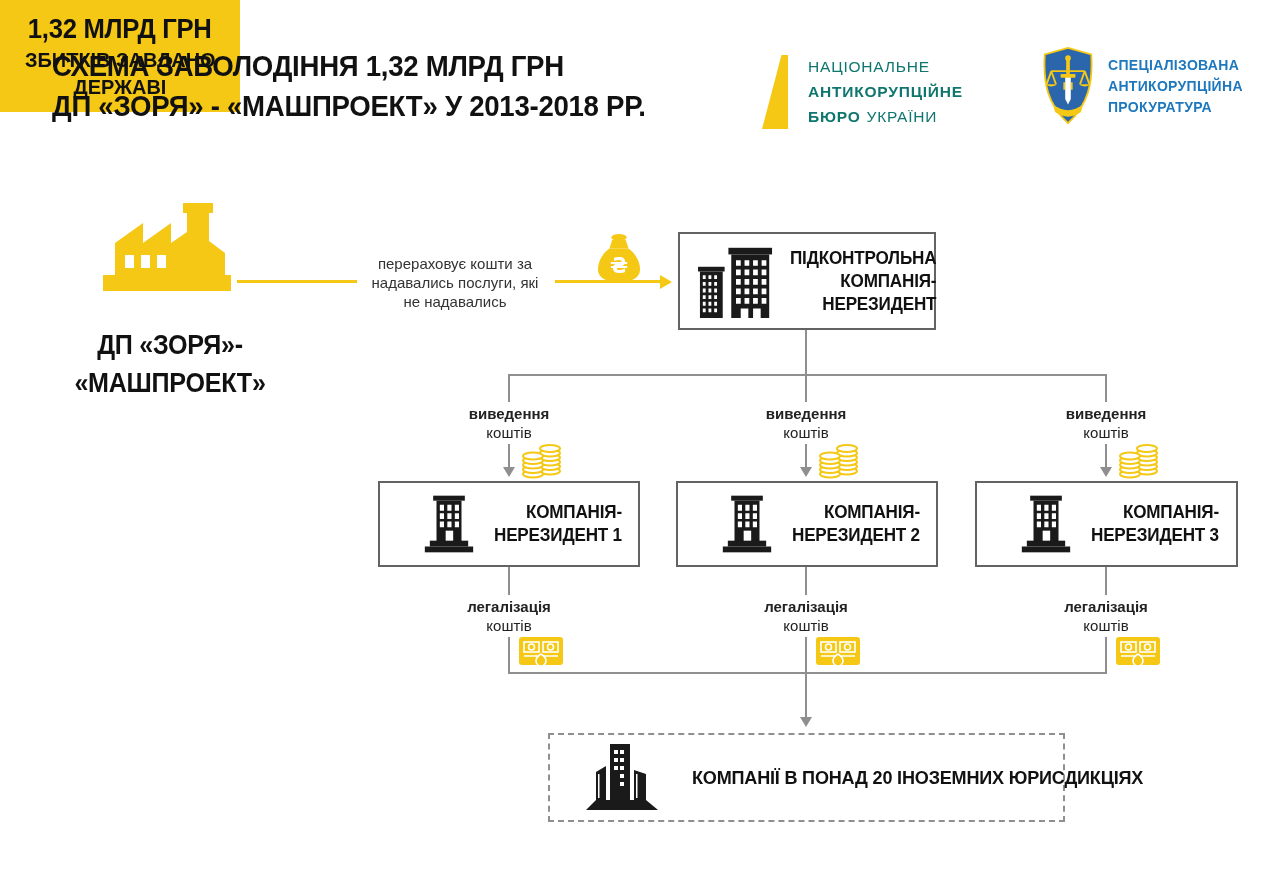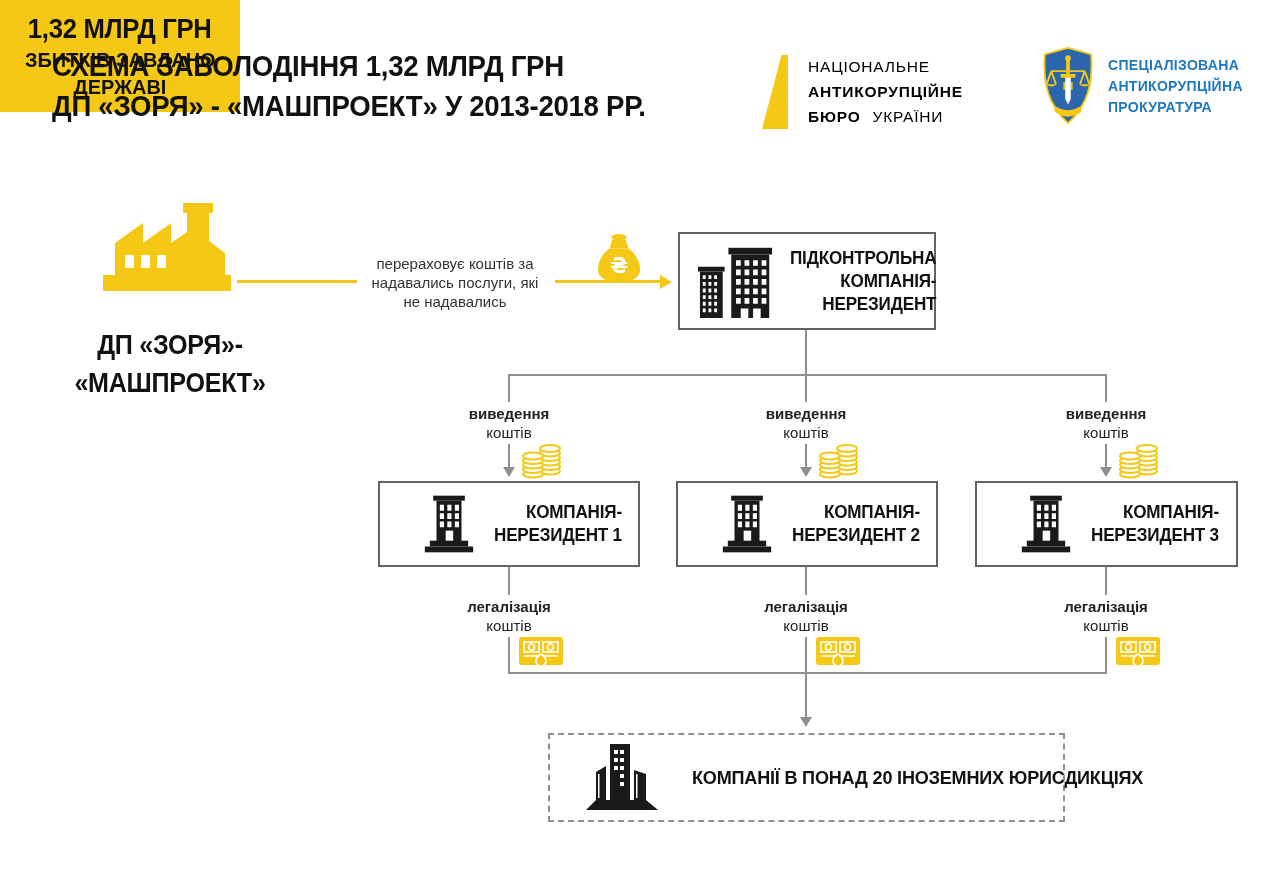--- a/index.html
+++ b/index.html
@@ -5,21 +5,21 @@
   html,body{margin:0;padding:0;background:#fff;}
   #canvas{position:relative;width:1280px;height:877px;background:#ffffff;overflow:hidden;
           font-family:"Liberation Sans",sans-serif;color:#141414;}
   .abs{position:absolute;}
   
   .title{left:52px;top:46px;font-size:30px;font-weight:bold;line-height:40px;
          letter-spacing:-0.3px;transform:scaleX(0.92);transform-origin:0 0;white-space:nowrap;color:#111;}
   .nabu-mark{left:762px;top:55px;width:26px;height:74px;background:#F5C815;
              clip-path:polygon(75% 0,100% 0,100% 100%,0 100%);}
   .nabu-text{left:808px;top:54px;font-size:15.5px;line-height:25px;letter-spacing:0.8px;
-             color:#000000;white-space:nowrap;}
+             color:#0f766e;white-space:nowrap;}
   .nabu-text .b{font-weight:bold;}
   .sap-text{left:1108px;top:55px;font-size:14px;font-weight:bold;line-height:21px;
             color:#1e78be;letter-spacing:0.3px;white-space:nowrap;}
   
   .hline,.vline{position:absolute;background:#8f8f8f;}
   .yline{position:absolute;background:#F5C815;height:3px;}
   .arr-down{position:absolute;width:0;height:0;border-left:6px solid transparent;
             border-right:6px solid transparent;border-top:10px solid #8f8f8f;}
   .arr-right-y{position:absolute;width:0;height:0;border-top:7px solid transparent;
                border-bottom:7px solid transparent;border-left:12px solid #F5C815;}
@@ -174,21 +174,21 @@
 
   <div class="abs title">
     <div>СХЕМА ЗАВОЛОДІННЯ 1,32 МЛРД ГРН</div>
     <div>ДП «ЗОРЯ» - «МАШПРОЕКТ» У 2013-2018 РР.</div>
   </div>
 
   <div class="abs nabu-mark"></div>
   <div class="abs nabu-text">
     <div>НАЦІОНАЛЬНЕ</div>
     <div class="b">АНТИКОРУПЦІЙНЕ</div>
-    <div><span class="b">БЮРО</span><span style="margin-left:12px">УКРАЇНИ</span></div>
+    <div><span class="b">БЮРО</span><span style="margin-left:6px">УКРАЇНИ</span></div>
   </div>
 
   <svg class="abs" style="left:1042px;top:47px;width:52px;height:78px">
       <use href="#sym-shield"></use>
     </svg>
   <div class="abs sap-text">
     <div>СПЕЦІАЛІЗОВАНА</div>
     <div>АНТИКОРУПЦІЙНА</div>
     <div>ПРОКУРАТУРА</div>
   </div>
@@ -196,21 +196,21 @@
   <svg class="abs" style="left:103px;top:203px;width:128px;height:88px">
       <use href="#sym-factory"></use>
     </svg>
   <div class="abs src-label">
     <div>ДП «ЗОРЯ»-</div>
     <div>«МАШПРОЕКТ»</div>
   </div>
 
   <div class="yline" style="left:237px;top:280px;width:120px"></div>
   <div class="abs note">
-    <div>перераховує коштів за</div>
+    <div>перераховує кошти за</div>
     <div>надавались послуги, які</div>
     <div class="b">не надавались</div>
   </div>
   <div class="yline" style="left:555px;top:280px;width:105px"></div>
   <div class="arr-right-y" style="left:660px;top:274.5px"></div>
   <svg class="abs" style="left:597px;top:232px;width:44px;height:52px">
       <use href="#sym-moneybag"></use>
     </svg>
 
   <div class="node" style="left:678px;top:232px;width:258px;height:98px;padding-left:16px;gap:14px">

